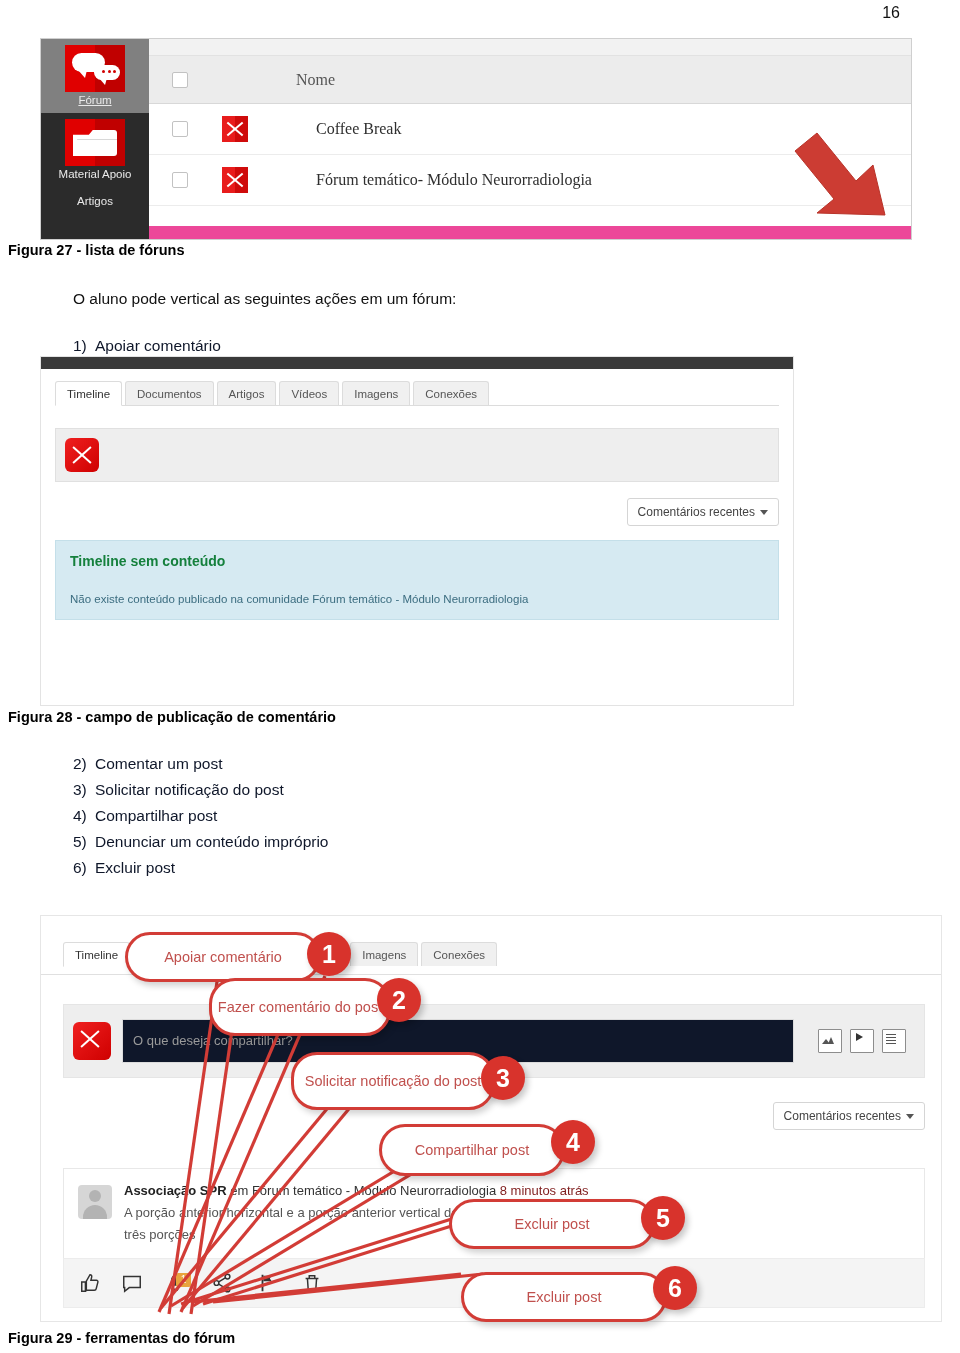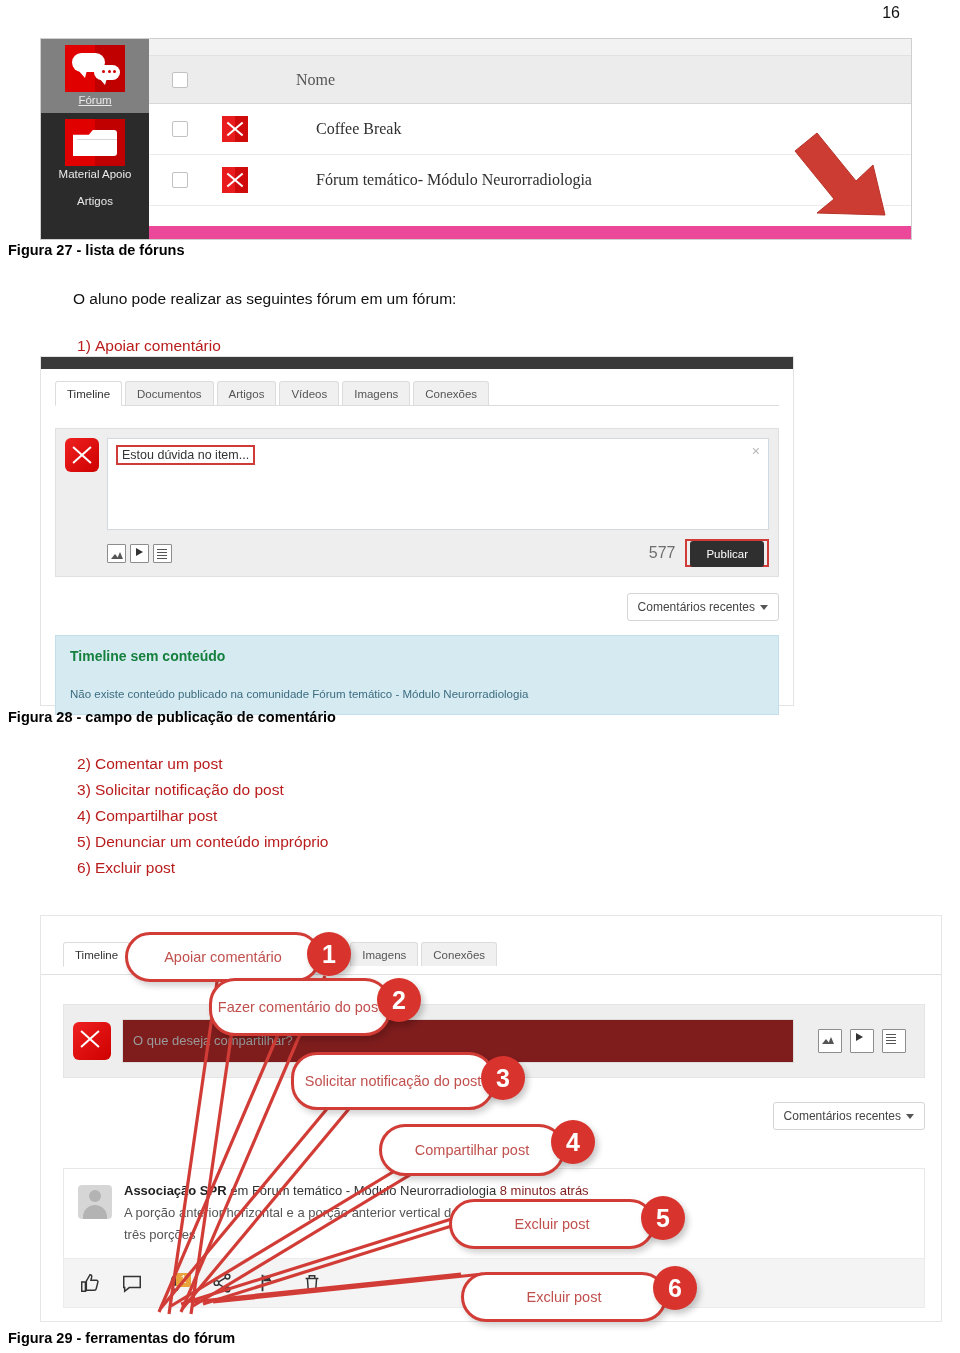--- a/index.html
+++ b/index.html
@@ -21,21 +21,21 @@
   .caption{
     position:absolute; left:0;
     font-size:14.5px; font-weight:bold; color:#000;
     white-space:nowrap;
     margin-left:8px;
   }
   .body-text{
     position:absolute;
     font-size:15.5px; color:#111; white-space:nowrap;
   }
-  .list-row{ position:absolute; font-size:15.5px; color:#b91c1c; white-space:nowrap;text-align:center;}
+  .list-row{ position:absolute; font-size:15.5px; color:#0f172a; white-space:nowrap;}
   .list-row .num{ display:inline-block; width:22px; }
 
   
   #fig27{ left:40px; top:38px; width:870px; height:200px; border:1px solid #cfcfcf; }
   #fig27 .sidebar{
     position:absolute; left:0; top:0; width:108px; height:100%;
     background:#2b2b2b;
   }
   #fig27 .side-item{
     position:absolute; left:0; width:108px; text-align:center;
@@ -191,21 +191,21 @@
   #f29-tabs{ position:absolute; left:22px; top:26px; display:flex;}
   #f29-tabs .tab{ font-size:11.5px;}
   #f29-divider{ position:absolute; left:0; right:0; top:58px; height:1px; background:#e0e0e0;}
   #f29-composer{
     position:absolute;left:22px;right:16px;top:88px;height:72px;
     background:#eeeeee;border:1px solid #e5e5e5;
   }
   #f29-composer .avatar-red{ position:absolute;left:9px;top:17px;width:38px;height:38px;}
   #f29-input{
     position:absolute;left:58px;right:130px;top:14px;height:44px;
-    background:#7f1d1d;border:1px solid #dcdcdc;
+    background:#0f172a;border:1px solid #dcdcdc;
     font-size:13px;color:#9a9a9a;padding:13px 0 0 10px;box-sizing:border-box;
   }
   #f29-tools{ position:absolute; right:14px; top:24px; display:flex;}
   #f29-tools .tool-ico{ width:22px;height:22px;margin-left:4px;}
   #f29-recent{ position:absolute; right:16px; top:186px;}
   #f29-post{
     position:absolute; left:22px; right:16px; top:252px; height:90px;
     background:#fff;border:1px solid #e8e8e8;
   }
   #f29-post .pavatar{
@@ -296,54 +296,39 @@
     <div class="t-foot"></div>
   </div>
 </div>
 
 <svg class="big-arrow" viewBox="0 0 190 120">
   <polygon points="180,112 168,62 151,78 112,30 90,48 129,96 112,110" fill="#cc3c33" stroke="#b83329" stroke-width="1"></polygon>
 </svg>
 
 <div class="caption" style="top:242px;">Figura 27 - lista de fóruns</div>
 
-<div class="body-text" style="left:73px; top:290px;">O aluno pode realizar as seguintes fórum em um fórum:</div>
+<div class="body-text" style="left:73px; top:290px;">O aluno pode vertical as seguintes ações em um fórum:</div>
 <div class="list-row" style="left:73px; top:337px;">
   <span class="num">1)</span><span>Apoiar comentário</span>
 </div>
 
 <div class="figure" id="fig28">
   <div class="topbar"></div>
   <div class="inner">
     <div class="tabs">
       <div class="tab active">Timeline</div>
       <div class="tab">Documentos</div>
       <div class="tab">Artigos</div>
       <div class="tab">Vídeos</div>
       <div class="tab">Imagens</div>
       <div class="tab">Conexões</div>
     </div>
 
     <div class="composer">
       <div class="avatar-red"></div>
-      <div class="comp-right">
-        <div class="comp-box">
-          <span class="comp-text">Estou dúvida no item...</span>
-          <span class="comp-x">×</span>
-        </div>
-        <div class="comp-tools">
-          <span class="tool-ico ti-img"></span>
-          <span class="tool-ico ti-play"></span>
-          <span class="tool-ico ti-doc"></span>
-          <span class="char-count">577</span>
-          <span class="publish-wrap">
-            <span class="publish-btn">Publicar</span>
-          </span>
-        </div>
-      </div>
     </div>
 
     <div class="recent-row">
       <div class="recent-btn">
         <span>Comentários recentes</span><span class="caret"></span>
       </div>
     </div>
 
     <div class="empty-box">
       <div class="empty-title">Timeline sem conteúdo</div>

